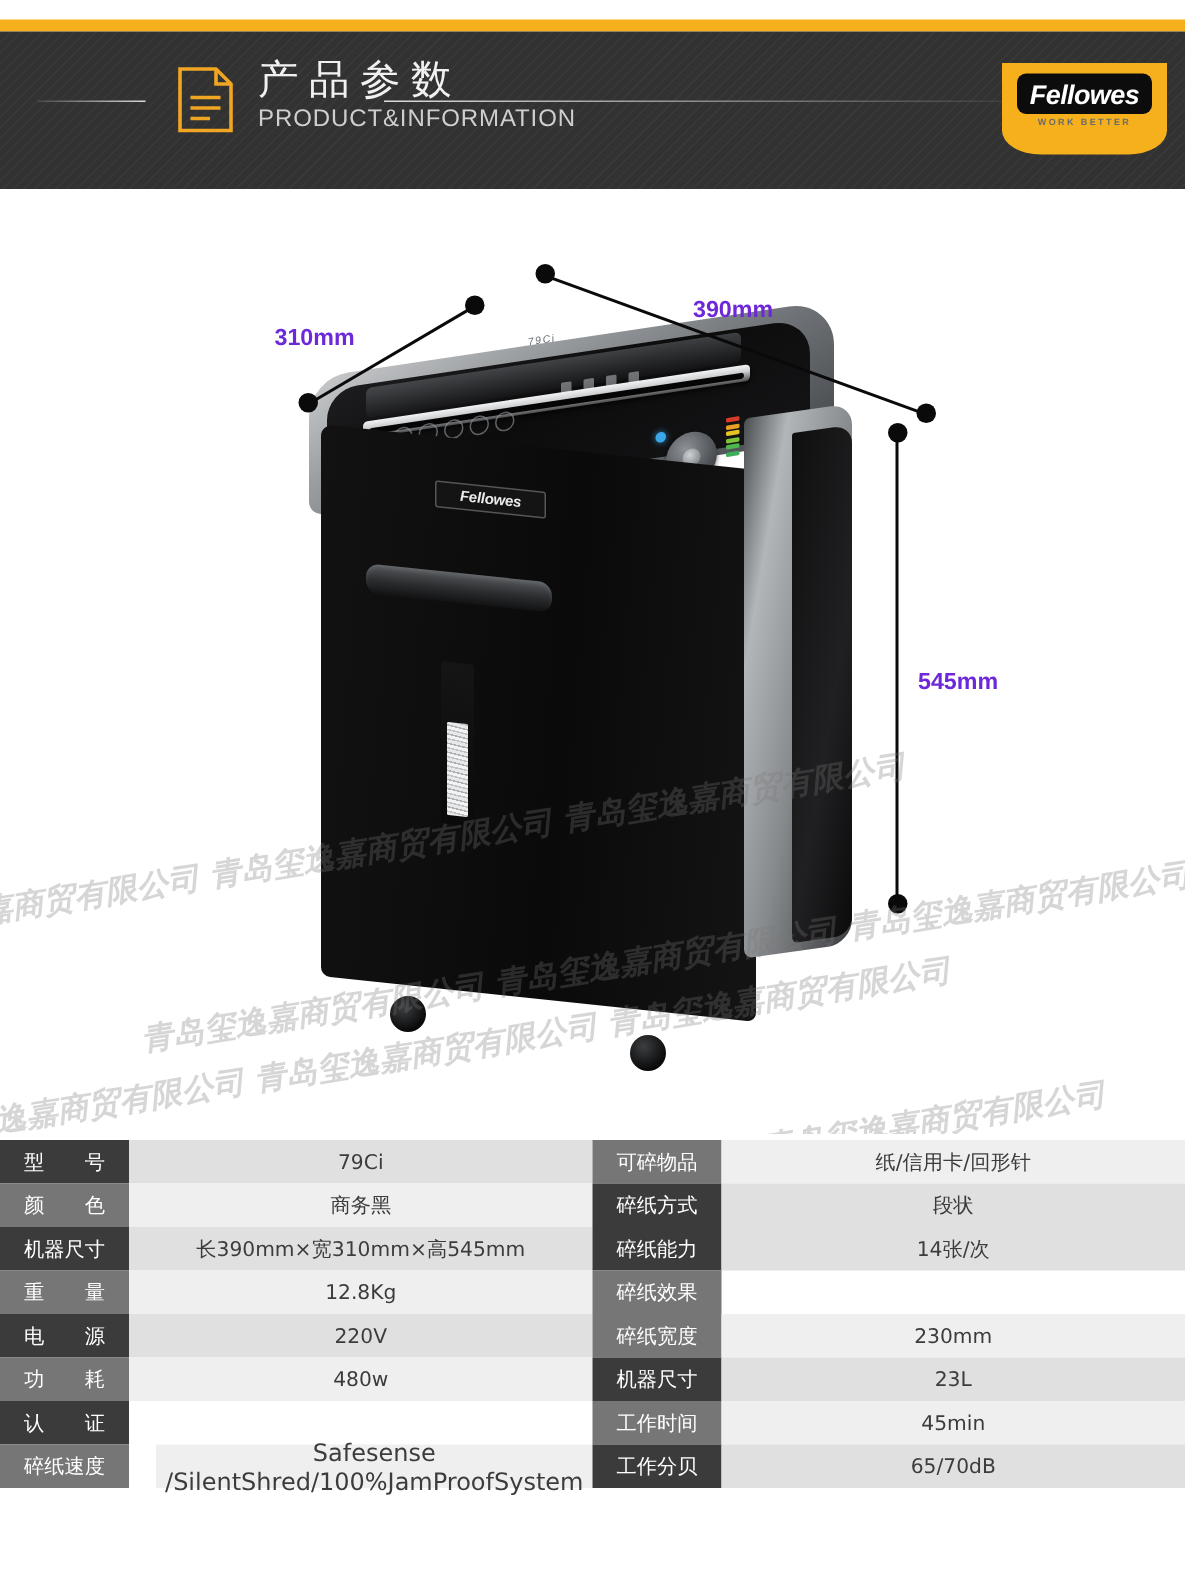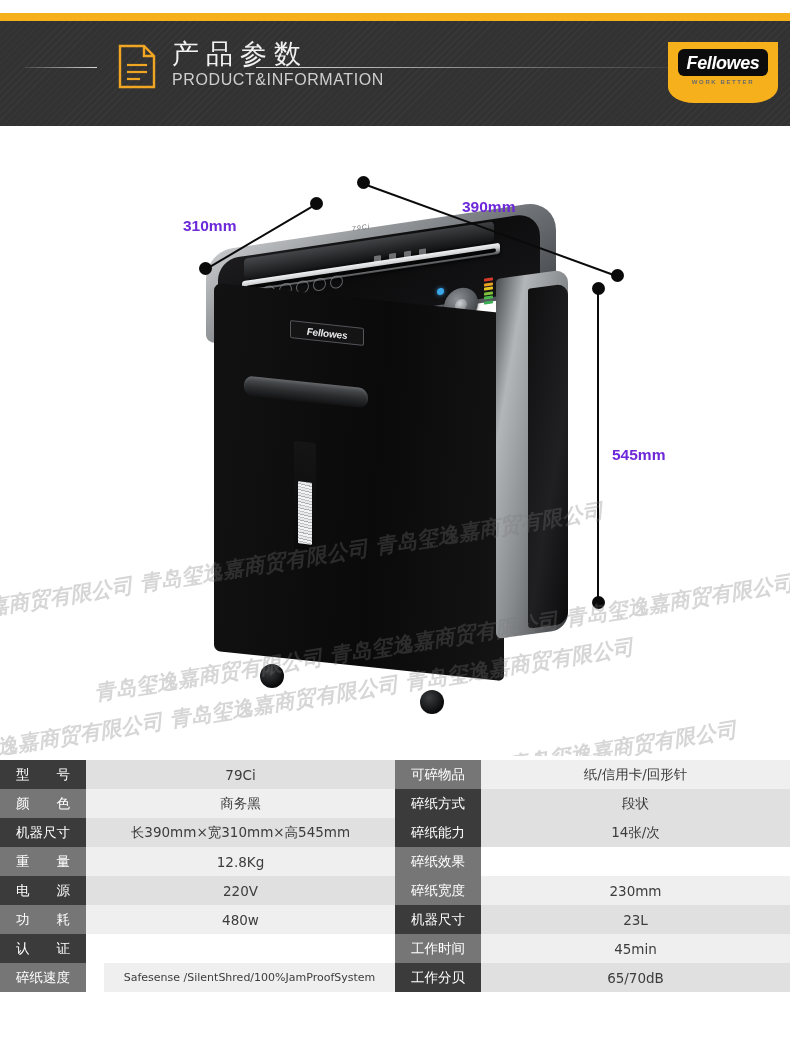--- a/index.html
+++ b/index.html
@@ -228,21 +228,21 @@
     width:86px;flex:0 0 86px;display:flex;align-items:center;justify-content:center;
     color:#ffffff;font-size:13.5px;letter-spacing:0.5px;
     font-family:"DejaVu Sans","Liberation Sans",sans-serif;
   }
   .spec-label.wide{letter-spacing:0px;}
   .spec-value{
     flex:1;display:flex;align-items:center;justify-content:center;
     color:#3c3c3c;font-size:13.5px;text-align:center;
     font-family:"DejaVu Sans","Liberation Sans",sans-serif;
   }
-  .spec-value.small{font-size:11px;margin-left:18px;}
+  .spec-value.small{font-size:16px;margin-left:18px;}
   .lbl-dark{background:#3b3b3b;}
   .lbl-mid{background:#767676;}
   .val-a{background:#e0e0e0;}
   .val-b{background:#efefef;}
 </style>
 </head>
 <body>
 
 <div class="page">
 

